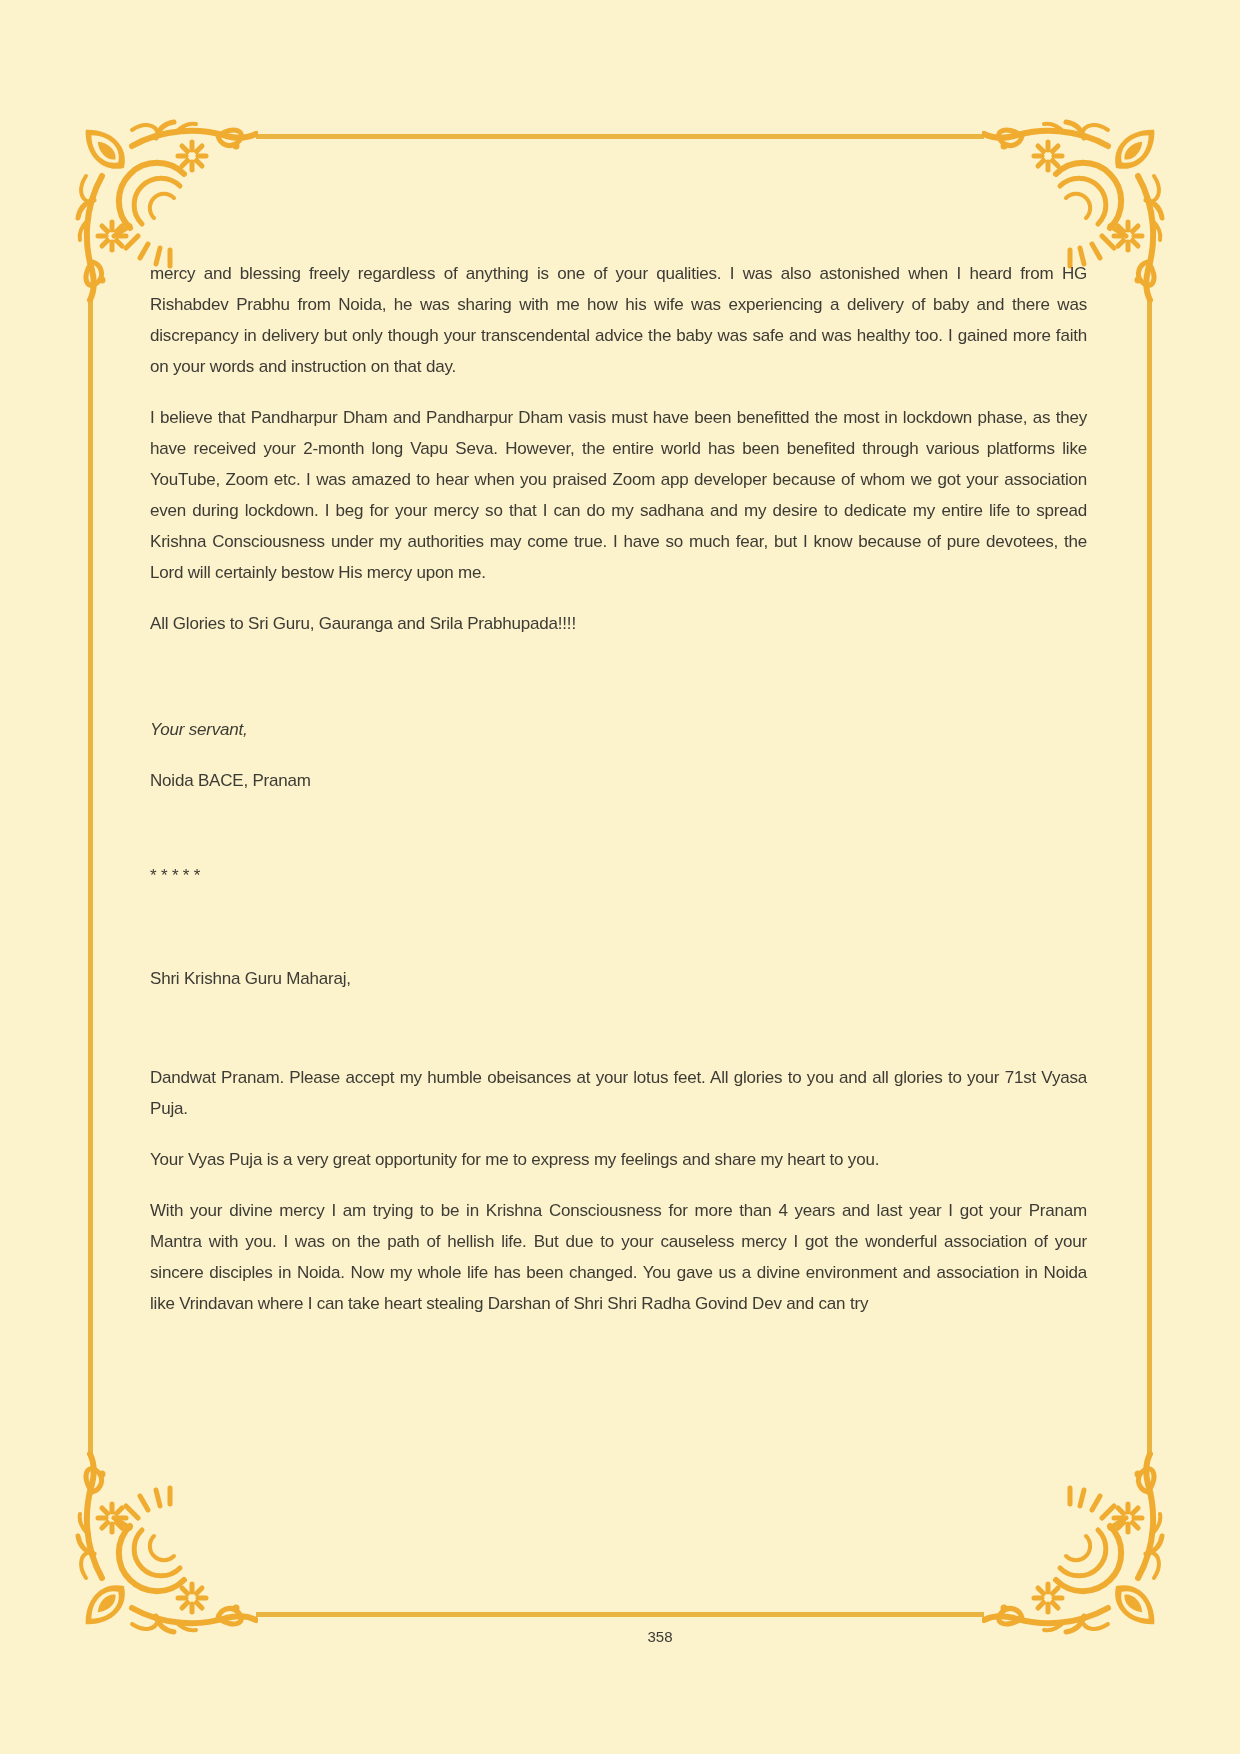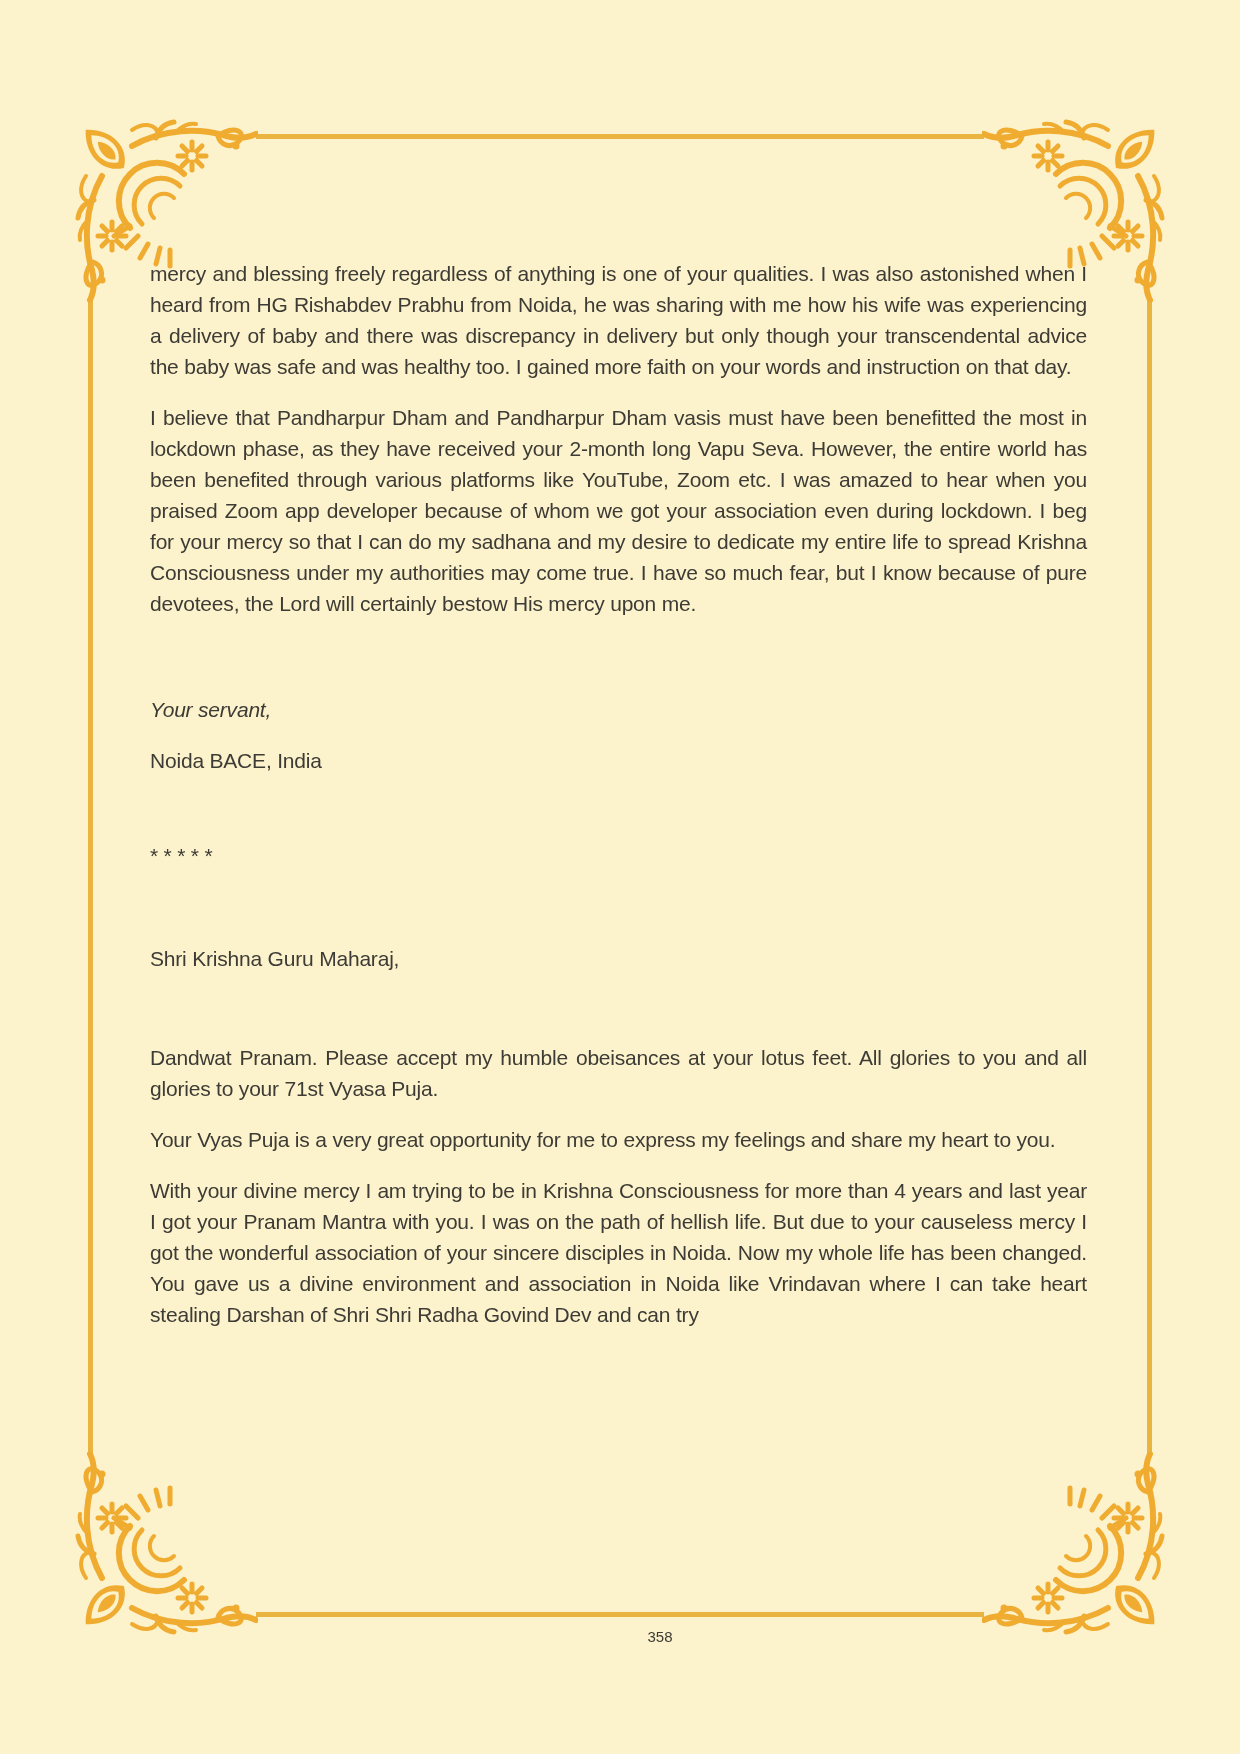--- a/index.html
+++ b/index.html
@@ -20,21 +20,21 @@
   .corner.tl{left:68px;top:112px;}
   .corner.tr{left:982px;top:112px;transform:scaleX(-1);}
   .corner.bl{left:68px;top:1452px;transform:scaleY(-1);}
   .corner.br{left:982px;top:1452px;transform:scale(-1,-1);}
   
   .content{
     position:absolute;left:150px;top:258px;width:942px;
   }
   .para{
     margin:0 5px 20px 0;
-    font-size:21px;line-height:31px;
+    font-size:17px;line-height:31px;
     color:#3D3B35;
     text-align:justify;
     letter-spacing:-0.2px;
   }
   .para.signoff{margin-top:75px;font-style:italic;}
   .para.stars{margin-top:64px;}
   .para.salutation{margin-top:72px;}
   .para.l2-first{margin-top:68px;}
   .page-number{
     position:absolute;left:0;top:1628px;width:100%;
@@ -110,22 +110,23 @@
   <svg class="corner bl">
       <use href="#flourish"></use>
     </svg>
   <svg class="corner br">
       <use href="#flourish"></use>
     </svg>
 
   <main class="content">
     <p class="para">mercy and blessing freely regardless of anything is one of your qualities. I was also astonished when I heard from HG Rishabdev Prabhu from Noida, he was sharing with me how his wife was experiencing a delivery of baby and there was discrepancy in delivery but only though your transcendental advice the baby was safe and was healthy too. I gained more faith on your words and instruction on that day.</p>
     <p class="para">I believe that Pandharpur Dham and Pandharpur Dham vasis must have been benefitted the most in lockdown phase, as they have received your 2-month long Vapu Seva. However, the entire world has been benefited through various platforms like YouTube, Zoom etc. I was amazed to hear when you praised Zoom app developer because of whom we got your association even during lockdown. I beg for your mercy so that I can do my sadhana and my desire to dedicate my entire life to spread Krishna Consciousness under my authorities may come true. I have so much fear, but I know because of pure devotees, the Lord will certainly bestow His mercy upon me.</p>
+    <p class="para">All Glories to Sri Guru, Gauranga and Srila Prabhupada!!!!</p>
     <p class="para signoff">Your servant,</p>
-    <p class="para">Noida BACE, India</p>
+    <p class="para">Noida BACE, Pranam</p>
     <p class="para stars">* * * * *</p>
     <p class="para salutation">Shri Krishna Guru Maharaj,</p>
     <p class="para l2-first">Dandwat Pranam. Please accept my humble obeisances at your lotus feet. All glories to you and all glories to your 71st Vyasa Puja.</p>
     <p class="para">Your Vyas Puja is a very great opportunity for me to express my feelings and share my heart to you.</p>
     <p class="para">With your divine mercy I am trying to be in Krishna Consciousness for more than 4 years and last year I got your Pranam Mantra with you. I was on the path of hellish life. But due to your causeless mercy I got the wonderful association of your sincere disciples in Noida. Now my whole life has been changed. You gave us a divine environment and association in Noida like Vrindavan where I can take heart stealing Darshan of Shri Shri Radha Govind Dev and can try</p>
   </main>
 
   <div class="page-number">358</div>
 
 </div>

